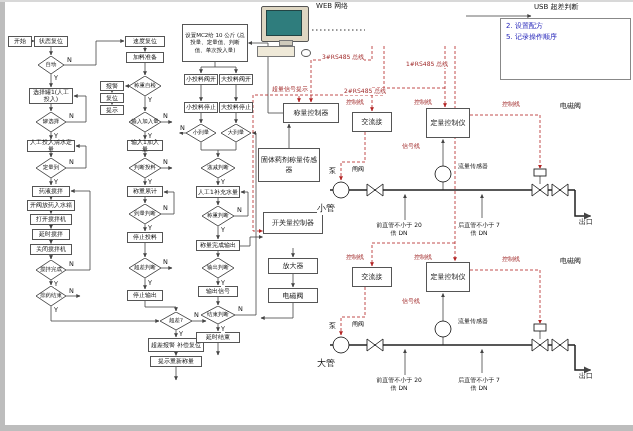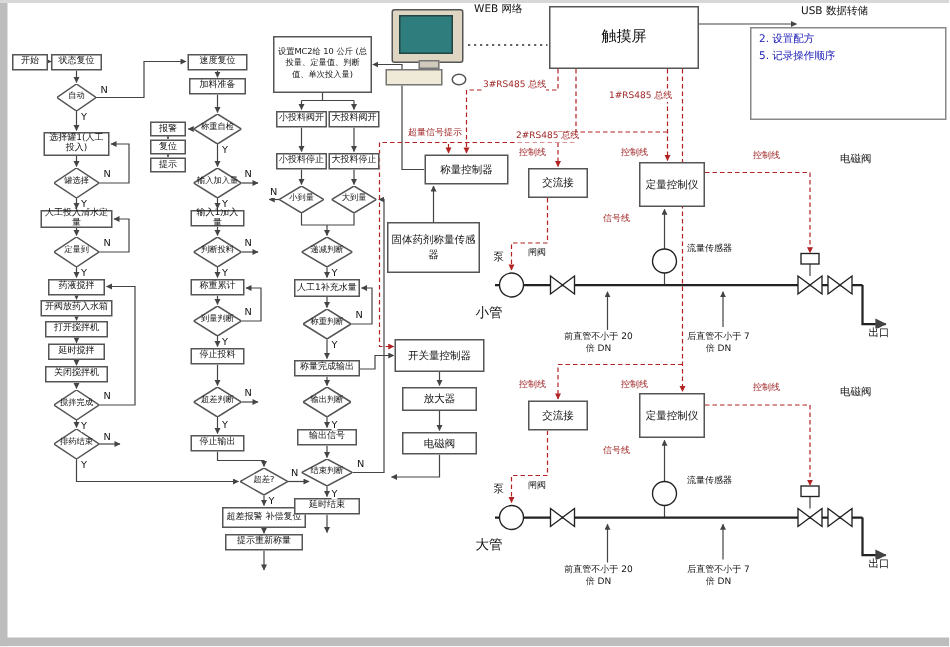--- a/index.html
+++ b/index.html
@@ -186,34 +186,33 @@
       </g>
   </svg>
 
   <div style="position:absolute;left:261px;top:6px;width:46px;height:34px;background:#ded6c2;border:1px solid #555;border-radius:2px"></div>
   <div style="position:absolute;left:266px;top:10px;width:34px;height:24px;background:#2f7d7d;border:1px solid #244"></div>
   <div style="position:absolute;left:279px;top:40px;width:12px;height:4px;background:#cfcabb;border:1px solid #777"></div>
   <div style="position:absolute;left:257px;top:46px;width:36px;height:9px;background:#efe9d8;border:1px solid #777"></div>
   <div style="position:absolute;left:301px;top:49px;width:8px;height:6px;background:#fff;border:1px solid #555;border-radius:50%"></div>
 
   <div class="lbl" style="left:316px;top:3px">WEB 网络</div>
-  <div class="box" style="left:366px;top:4px;width:100px;height:42px;font-size:10px;border-width:1.2px">触摸屏</div>
-  <div class="lbl" style="left:534px;top:4px">USB 数据转储</div>
+  <div class="lbl" style="left:534px;top:4px">USB 超差判断</div>
   <div class="features">
     <div>2. 设置配方</div>
     <div>5. 记录操作顺序</div>
   </div>
   <div class="lbl red sm" style="left:322px;top:54px">3#RS485 总线</div>
   <div class="lbl red sm" style="left:344px;top:88px">2#RS485 总线</div>
   <div class="lbl red sm" style="left:406px;top:61px">1#RS485 总线</div>
 
   <div class="lbl red sm" style="left:272px;top:86px">超量信号提示</div>
   <div class="dev" style="left:283px;top:103px;width:56px;height:20px">称量控制器</div>
   <div class="dev" style="left:258px;top:148px;width:62px;height:34px">固体药剂称量传感器</div>
-  <div class="dev" style="left:263px;top:226px;width:60px;height:22px">开关量控制器</div>
+  <div class="dev" style="left:263px;top:212px;width:60px;height:22px">开关量控制器</div>
   <div class="dev" style="left:268px;top:258px;width:50px;height:16px">放大器</div>
   <div class="dev" style="left:268px;top:288px;width:50px;height:15px">电磁阀</div>
 
   <div class="box" style="left:8px;top:36px;width:24px;height:11px">开始</div>
   <div class="box" style="left:34px;top:36px;width:34px;height:11px">状态复位</div>
   <div class="diamond" style="left:38px;top:56px;width:26px;height:18px">
       <svg viewBox="0 0 100 100" preserveAspectRatio="none">
         <polygon points="50,0 100,50 50,100 0,50"></polygon>
       </svg>
       <span>自动</span>

